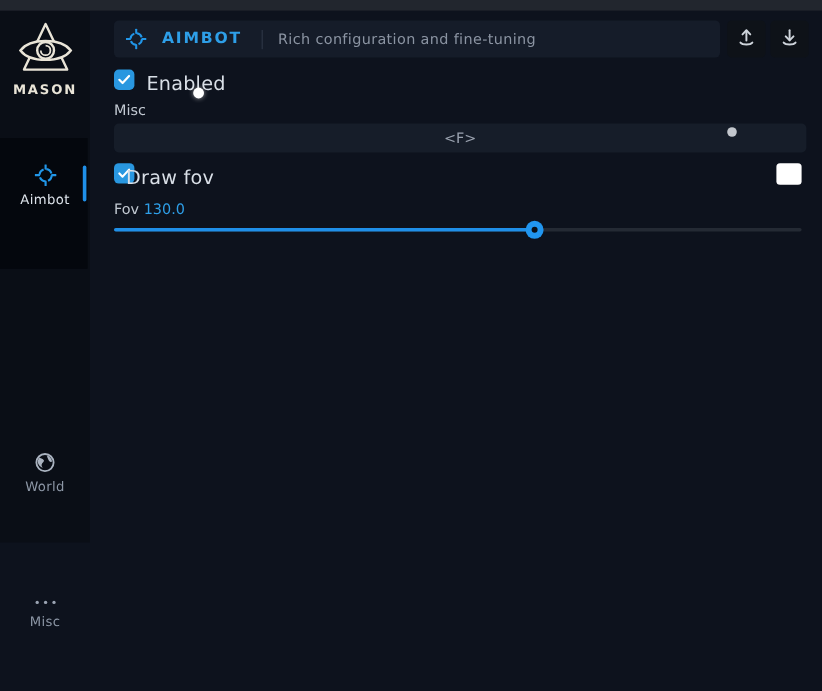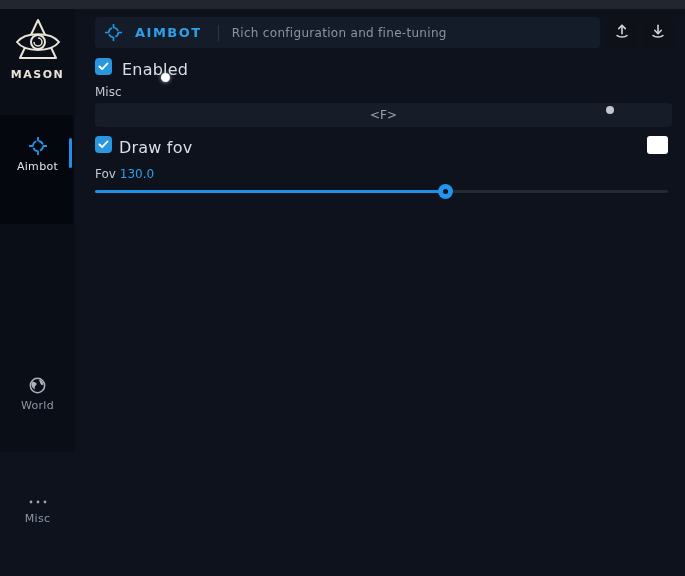--- a/index.html
+++ b/index.html
@@ -181,21 +181,21 @@
     </div>
     <div class="input-dot"></div>
 
     <div class="checkbox checked" style="left:20px; top:127px;">
       <span>
         <svg width="11" height="9" viewBox="0 0 12 10">
           <path d="M1.5 5 L4.5 8 L10.5 1.5" fill="none" stroke="#ffffff" stroke-width="2" stroke-linecap="round" stroke-linejoin="round"></path>
         </svg>
       </span>
     </div>
-    <div class="row-label" style="left:44px; top:129px;">Draw fov</div>
+    <div class="row-label" style="left:30px; top:129px;">Draw fov</div>
     <div class="color-swatch" style="background: rgb(255, 255, 255);"></div>
 
     <div class="fov-label">
       <span>Fov</span>
       <span> </span>
       <span class="fov-value">130.0</span>
     </div>
     <div class="slider">
       <div class="slider-track"></div>
       <div class="slider-fill" style="width: 61.1111%;"></div>

